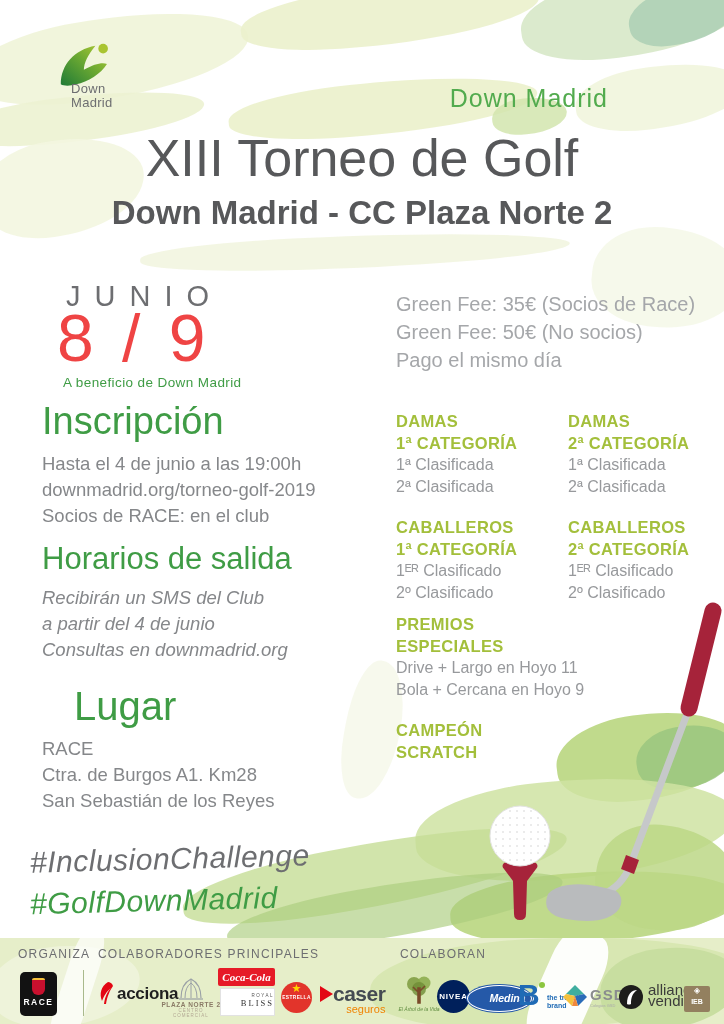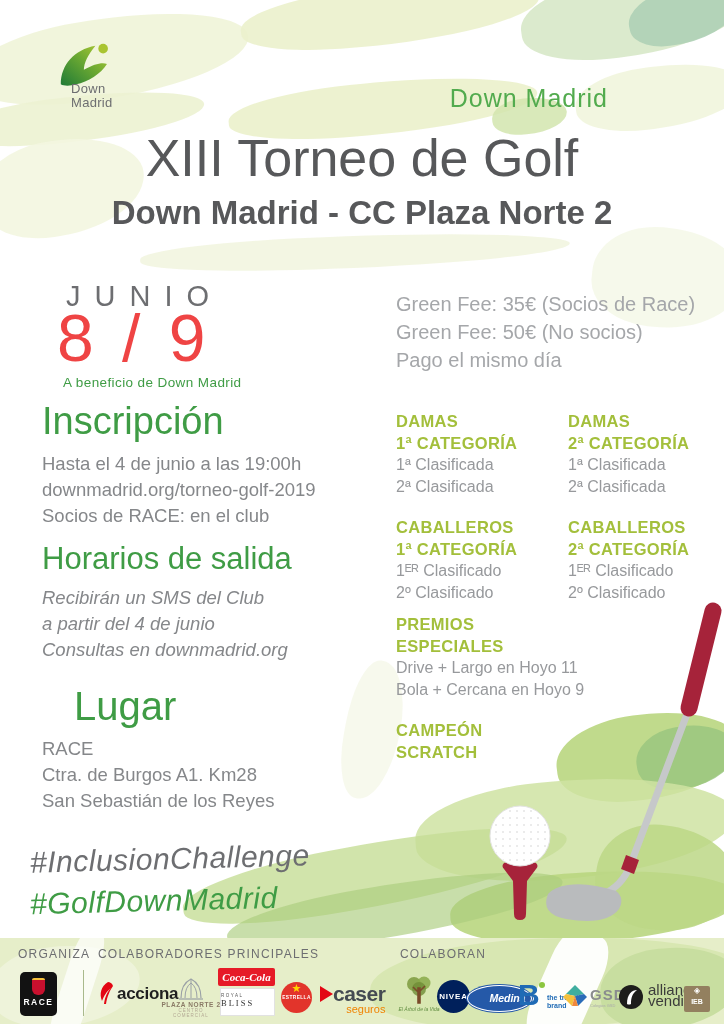--- a/index.html
+++ b/index.html
@@ -37,21 +37,21 @@
   .race-box{position:absolute;left:20px;top:34px;width:37px;height:44px;background:#121212;border-radius:5px;text-align:center;}
   .race-box .shield{width:13px;height:15px;margin:6px auto 2px;background:#c8102e;border-radius:2px 2px 6px 6px;border-top:2px solid #f5c13c;}
   .race-box .rtxt{color:#fff;font-size:8.5px;font-weight:700;letter-spacing:1.5px;}
   .fdiv{position:absolute;left:83px;top:32px;width:1px;height:46px;background:#a9b98c;}
   .acciona{position:absolute;left:98px;top:42px;display:flex;align-items:center;}
   .acciona .atxt{font-size:17px;font-weight:700;color:#1f1f1f;margin-left:3px;letter-spacing:-.3px;}
   .plaza{position:absolute;left:160px;top:38px;width:62px;text-align:center;}
   .plaza .ptxt{font-size:6.5px;color:#8a7a66;letter-spacing:.6px;font-weight:700;margin-top:1px;}
   .plaza .ptxt2{font-size:4.5px;color:#b3a894;letter-spacing:1px;}
   .coke{position:absolute;left:218px;top:30px;width:57px;height:18px;background:#e61a27;border-radius:2px;color:#fff;text-align:center;font-size:11px;font-weight:700;font-style:italic;line-height:18px;font-family:"Liberation Serif","DejaVu Serif",serif;}
-  .bliss{position:absolute;left:220px;top:50px;width:53px;height:26px;background:#fff;border:1px solid #e2e2e2;text-align:left;}
+  .bliss{position:absolute;left:220px;top:50px;width:53px;height:26px;background:#fff;border:1px solid #e2e2e2;text-align:right;}
   .bliss .b1{font-size:4.5px;color:#555;letter-spacing:1.5px;margin-top:4px;}
   .bliss .b2{font-size:8.5px;color:#333;letter-spacing:2px;font-weight:500;font-family:"Liberation Serif","DejaVu Serif",serif;}
   .estrella{position:absolute;left:281px;top:44px;width:31px;height:31px;border-radius:50%;background:#e2342b;text-align:center;}
   .estrella .star{color:#ffd200;font-size:11px;line-height:13px;}
   .estrella .etxt{color:#fff;font-size:4.8px;font-weight:700;letter-spacing:.4px;}
   .caser{position:absolute;left:320px;top:44px;}
   .caser .arrow{display:inline-block;width:0;height:0;border-left:13px solid #e30613;border-top:8px solid transparent;border-bottom:8px solid transparent;vertical-align:middle;}
   .caser .ctxt{font-size:21px;font-weight:700;color:#444b52;vertical-align:middle;letter-spacing:-.5px;}
   .caser .csub{display:block;text-align:right;font-size:11px;color:#f08300;margin-top:-3px;}
   .tree{position:absolute;left:398px;top:36px;width:42px;text-align:center;}

